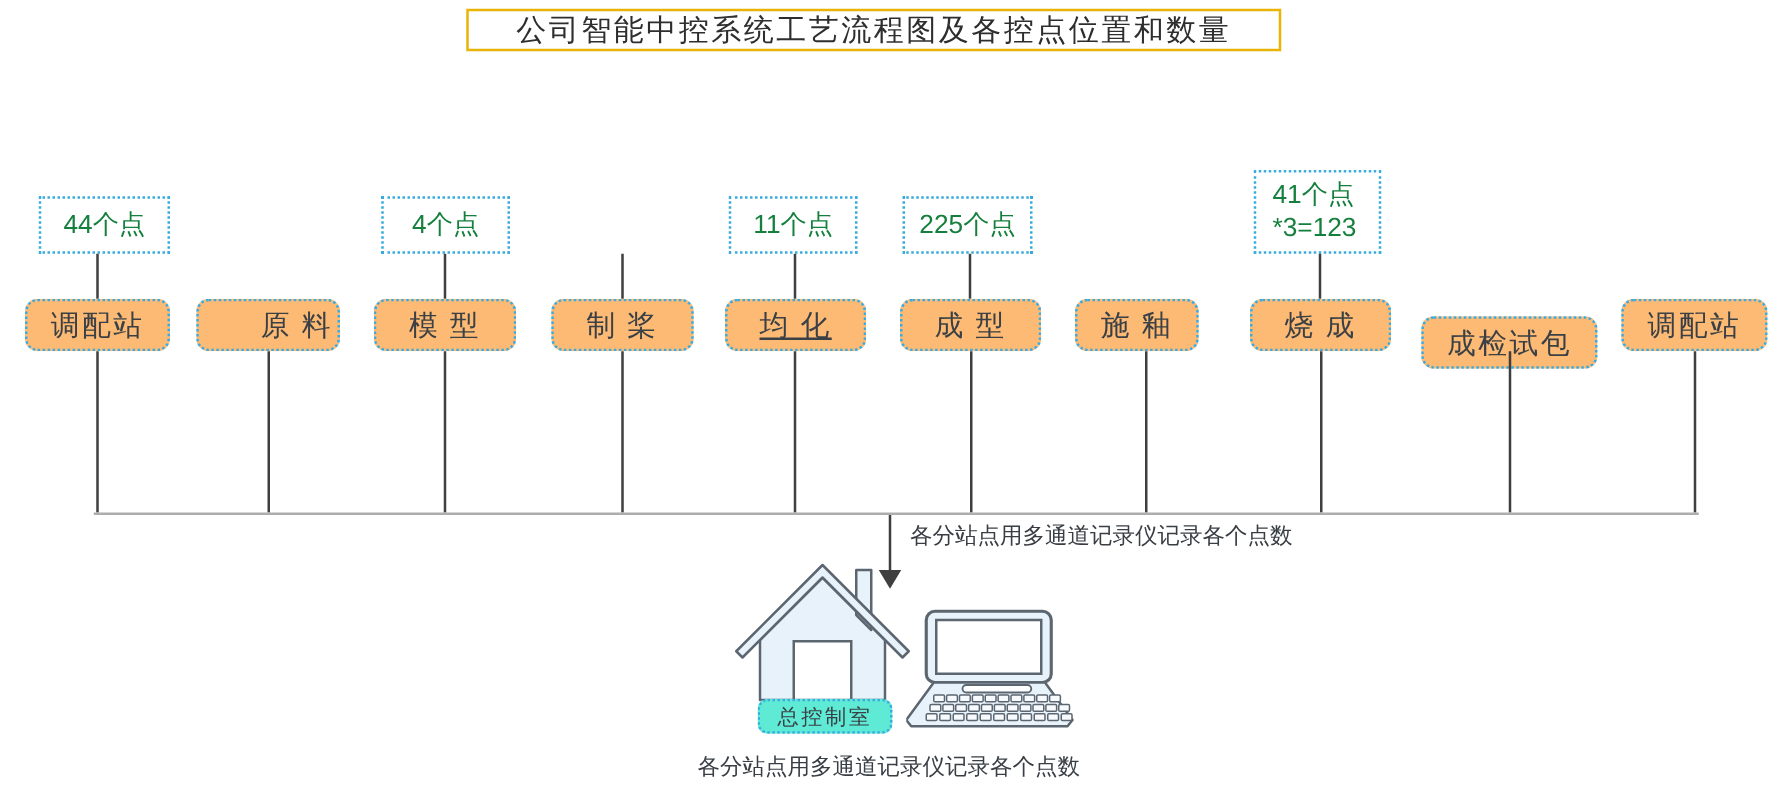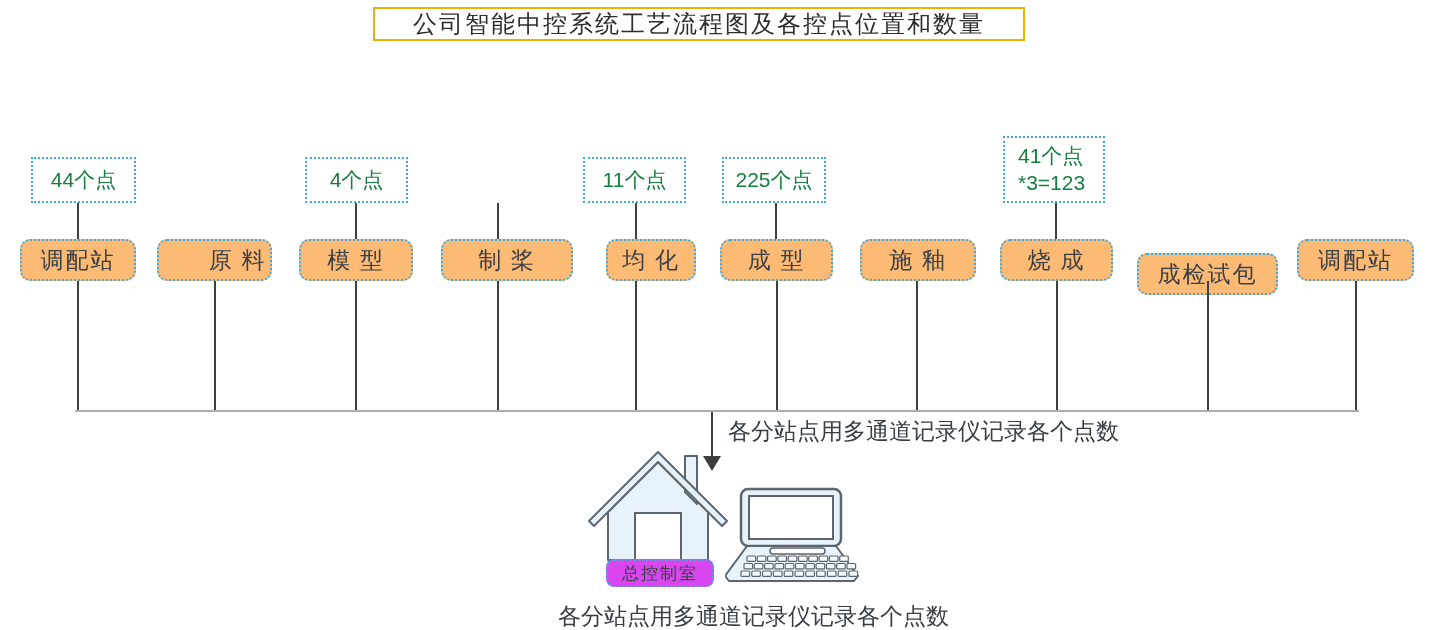--- a/index.html
+++ b/index.html
@@ -22,26 +22,26 @@
   .count.tall{top:136px;height:67px;align-items:flex-start;padding-left:13px;}
 
   .vline{position:absolute;width:2px;background:#3f3f3f;}
   .stub{top:203px;height:36px;}
   .drop{top:281px;height:129px;}
   .bus{position:absolute;left:75px;top:410px;width:1284px;height:2px;background:#adadad;}
   .arrow-line{position:absolute;left:711px;top:412px;width:2px;height:45px;background:#3f3f3f;}
   .arrow-head{position:absolute;left:703px;top:456px;width:0;height:0;
     border-left:9px solid transparent;border-right:9px solid transparent;border-top:15px solid #3f3f3f;}
 
-  .note{position:absolute;color:#383e44;font-size:23px;white-space:nowrap;}
+  .note{position:absolute;color:#383e44;font-size:18px;white-space:nowrap;}
   .bus-note{left:728px;top:416px;}
   .bottom-note{left:558px;top:601px;}
 
   .hub-label{position:absolute;left:606px;top:559px;width:108px;height:28px;box-sizing:border-box;
-    border:2px dotted #3aabdf;border-radius:8px;background:#d946ef;color:#3a4045;
+    border:2px dotted #3aabdf;border-radius:8px;background:#5eead4;color:#3a4045;
     font-size:17px;letter-spacing:2px;display:flex;align-items:center;justify-content:center;}
 
   .icon-svg{position:absolute;}
 </style>
 </head>
 <body>
 
 <div id="canvas">
 
   <div class="title-box">公司智能中控系统工艺流程图及各控点位置和数量</div>
@@ -66,24 +66,24 @@
   <div class="vline stub" style="left:77px;"></div>
   <div class="vline stub" style="left:355px;"></div>
   <div class="vline stub" style="left:497px;"></div>
   <div class="vline stub" style="left:635px;"></div>
   <div class="vline stub" style="left:775px;"></div>
   <div class="vline stub" style="left:1055px;"></div>
 
   <div class="station" style="left:20px;width:116px;">调配站</div>
   <div class="station" style="left:157px;width:115px;padding-left:46px;">原 料</div>
   <div class="station" style="left:299px;width:114px;">模 型</div>
-  <div class="station" style="left:441px;width:132px;">制 桨</div>
-  <div class="station" style="left:606px;width:90px;">均 化</div>
+  <div class="station" style="left:441px;width:114px;">制 桨</div>
+  <div class="station" style="left:580px;width:113px;text-decoration:underline;">均 化</div>
   <div class="station" style="left:720px;width:113px;">成 型</div>
-  <div class="station" style="left:860px;width:116px;">施 釉</div>
+  <div class="station" style="left:860px;width:99px;">施 釉</div>
   <div class="station" style="left:1000px;width:113px;">烧 成</div>
   <div class="station" style="left:1137px;width:141px;margin-top:14px;">成检试包</div>
   <div class="station" style="left:1297px;width:117px;">调配站</div>
 
   <div class="vline drop" style="left:77px;"></div>
   <div class="vline drop" style="left:214px;"></div>
   <div class="vline drop" style="left:355px;"></div>
   <div class="vline drop" style="left:497px;"></div>
   <div class="vline drop" style="left:635px;"></div>
   <div class="vline drop" style="left:776px;"></div>

